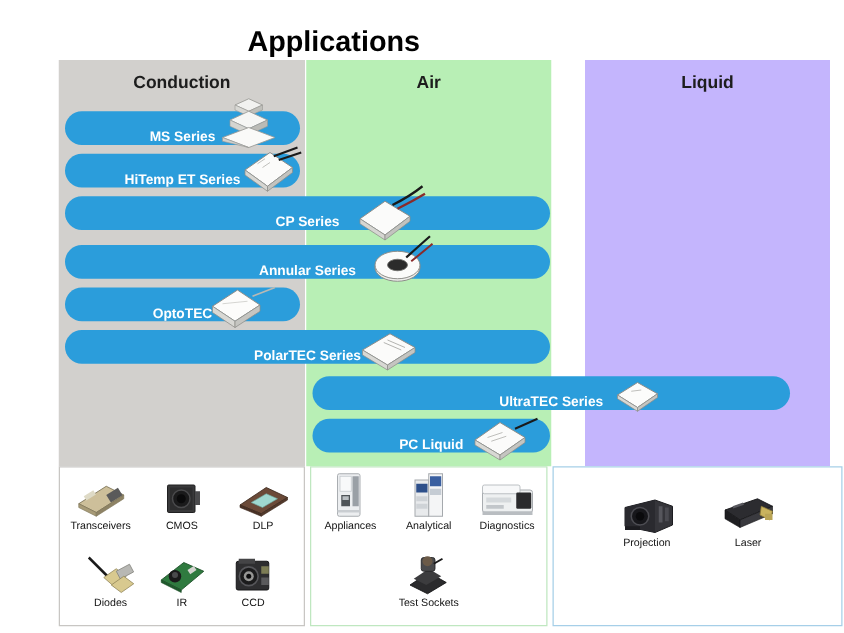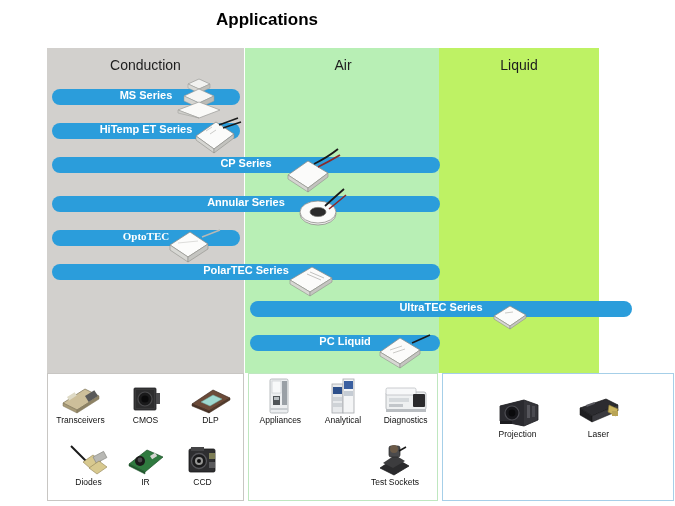--- a/index.html
+++ b/index.html
@@ -4,60 +4,60 @@
 <style>
   html,body{margin:0;padding:0;}
   body{
     width:675px;height:506px;
     background:#ffffff;
     font-family:"Liberation Sans", sans-serif;
     overflow:hidden;
     position:relative;
   }
   #page-title{
-    position:absolute;left:0;top:10px;width:534px;
+    position:absolute;left:0;top:20px;width:534px;
     text-align:center;
-    font-size:17px;font-weight:bold;color:#000;
+    font-size:23px;font-weight:bold;color:#000;
     letter-spacing:0px;
   }
   
   .col{position:absolute;top:48px;height:325px;}
   #col-conduction{left:47px;width:197px;background:#d2d0cd;}
   #col-air{left:245px;width:196px;background:#b8efb5;}
-  #col-liquid{left:439px;width:160px;background:#bef264;}
+  #col-liquid{left:468px;width:196px;background:#c4b5fd;}
   .col-head{
     position:absolute;top:0;left:0;width:100%;height:33px;
     display:flex;align-items:center;justify-content:center;
-    font-size:14px;color:#1d1d1d;
+    font-size:14px;color:#1d1d1d;font-weight:bold;
   }
   
   .pill{
-    position:absolute;height:16px;
+    position:absolute;height:27px;
     background:#2b9ddb;border-radius:14px;
-    display:flex;align-items:flex-start;justify-content:center;
+    display:flex;align-items:flex-end;justify-content:center;
     color:#ffffff;font-size:11px;font-weight:bold;
     white-space:nowrap;
     box-sizing:border-box;
   }
   .pill .lbl{position:relative;z-index:2;}
   
   .thumb{
     position:absolute;z-index:3;pointer-events:none;
   }
   
   .panel{
     position:absolute;top:373px;height:128px;
     background:#ffffff;box-sizing:border-box;
   }
   #panel-conduction{left:47px;width:197px;border:1px solid #c8c6c3;}
   #panel-air{left:248px;width:190px;border:1px solid #bfe7c0;}
   #panel-liquid{left:442px;width:232px;border:1px solid #a6cfe8;}
   .prow{
     position:absolute;left:0;width:100%;
-    display:flex;justify-content:space-around;align-items:flex-end;
+    display:flex;justify-content:space-around;align-items:center;
   }
   .pitem{
     display:flex;flex-direction:column;align-items:center;
     width:48px;
   }
   .pitem .pic{height:38px;display:flex;align-items:flex-end;justify-content:center;}
   .pitem .cap{
     font-size:8.5px;color:#111;margin-top:1px;text-align:center;
     white-space:nowrap;
   }
@@ -130,21 +130,21 @@
       <ellipse cx="26" cy="30" rx="18" ry="11" fill="#efefec" stroke="#8d8d89" stroke-width="0.8"></ellipse>
       <ellipse cx="26" cy="28" rx="18" ry="11" fill="#fbfbfa" stroke="#8d8d89" stroke-width="0.8"></ellipse>
       <ellipse cx="26" cy="28" rx="8" ry="4.6" fill="#2b2b2b"></ellipse>
       <ellipse cx="26" cy="28" rx="8" ry="4.6" fill="none" stroke="#6e6e6a" stroke-width="0.7"></ellipse>
       <path d="M33,22 Q44,12 52,5" stroke="#1a1a1a" stroke-width="1.8" fill="none"></path>
       <path d="M37,25 Q47,17 54,11" stroke="#8a2b2b" stroke-width="1.6" fill="none"></path>
     </svg>
   </span>
 </div>
 
-<div class="pill" style="left:52px;top:230px;width:188px;font-family:Liberation Serif, serif;">
+<div class="pill" style="left:52px;top:230px;width:188px;">
   <span class="lbl">OptoTEC</span>
   <span class="thumb" style="left:110px;top:-9px;">
     <svg width="60" height="46" viewBox="0 0 60 46">
       <polygon points="8,24 28,11 46,23 26,36" fill="#fcfcfb" stroke="#8e8e8a" stroke-width="0.8"></polygon>
       <polygon points="8,24 26,36 26,41 8,29" fill="#d8d8d4" stroke="#8e8e8a" stroke-width="0.6"></polygon>
       <polygon points="46,23 26,36 26,41 46,28" fill="#c5c5c1" stroke="#8e8e8a" stroke-width="0.6"></polygon>
       <path d="M40,16 L58,9" stroke="#b9b9b4" stroke-width="1.4" fill="none"></path>
       <line x1="16" y1="22" x2="36" y2="20" stroke="#bdbdb8" stroke-width="0.5"></line>
     </svg>
   </span>

